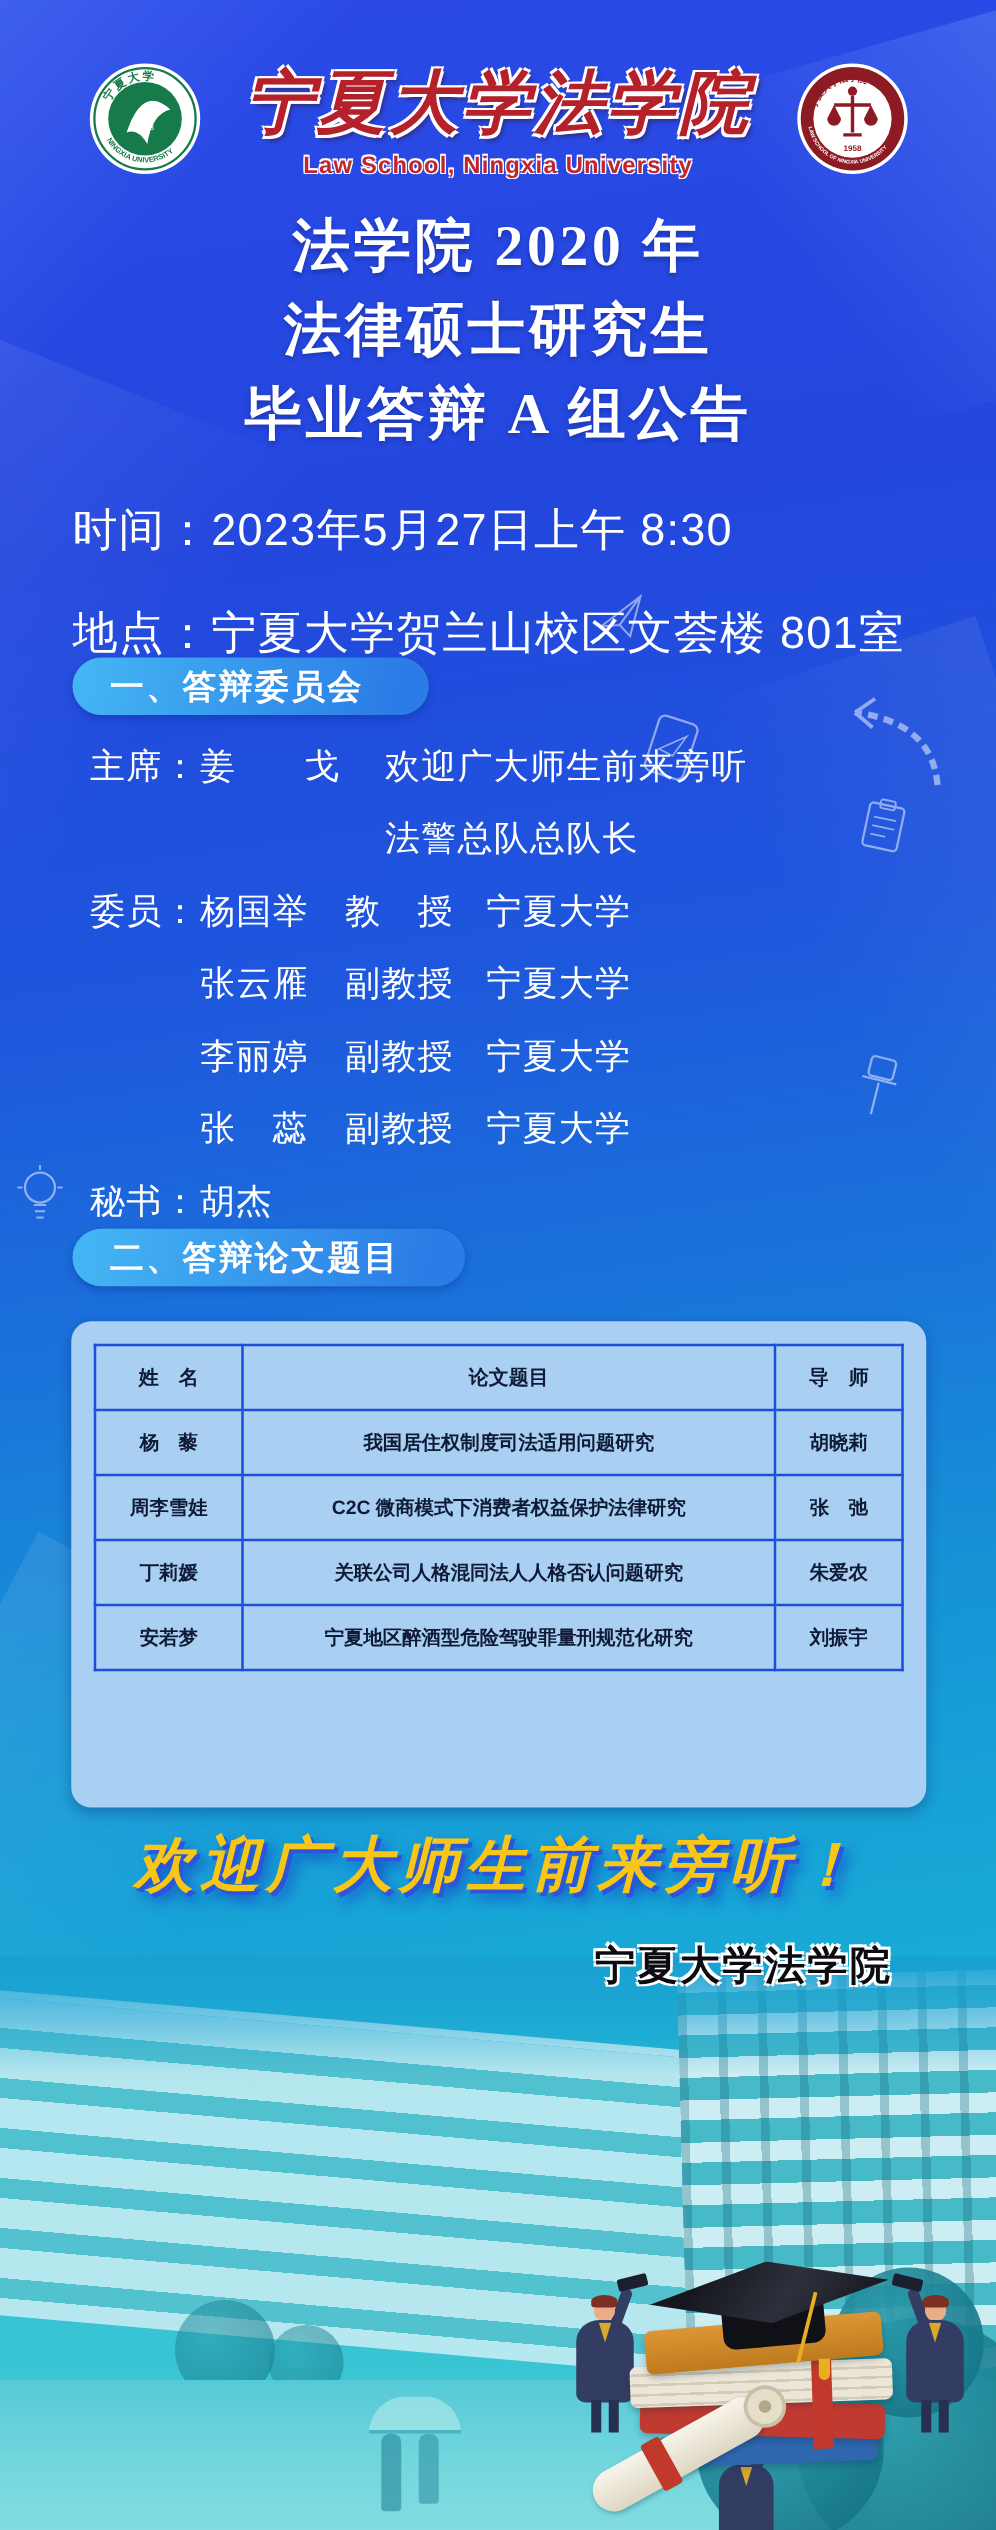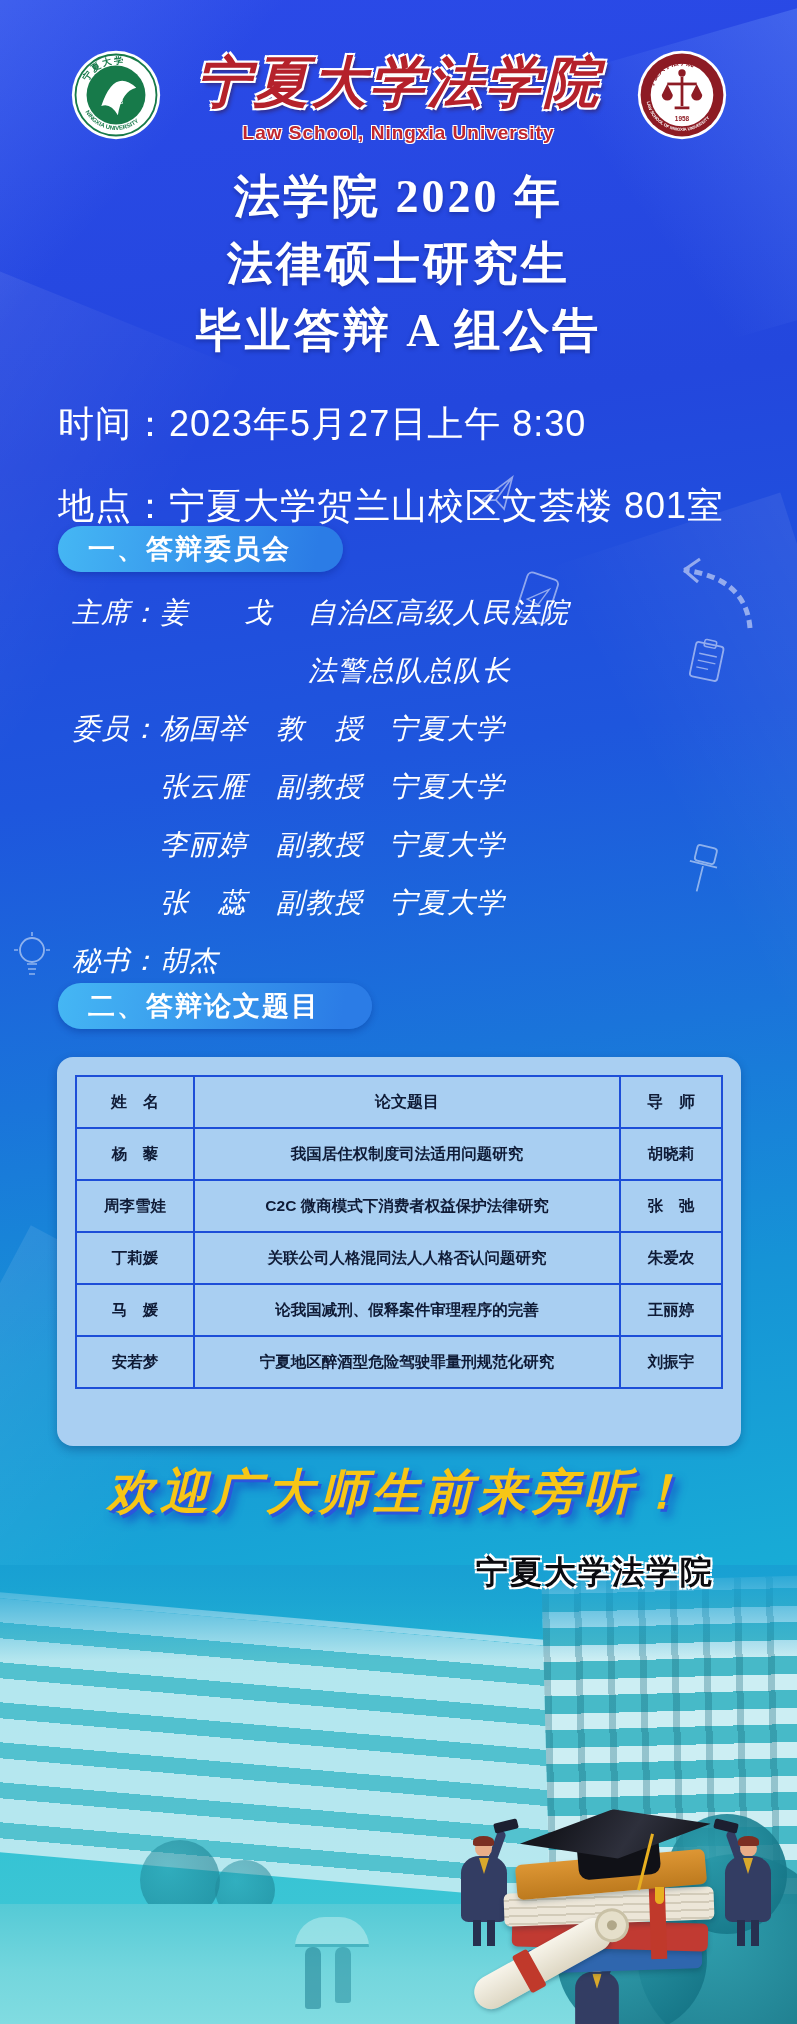--- a/index.html
+++ b/index.html
@@ -99,21 +99,21 @@
   .info .line{margin-bottom:33px;letter-spacing:1px;}
 
   
   .pill{position:absolute;left:58px;height:46px;line-height:46px;padding:0 52px 0 30px;border-radius:24px;
     background:linear-gradient(100deg,#45b7f4 0%,#2b7ce6 90%);color:#fff;font-size:27px;font-weight:bold;letter-spacing:2px;
     box-shadow:0 3px 7px rgba(0,30,120,.3);z-index:5;text-align:right;}
   .pill1{top:526px;} .pill2{top:983px;}
 
   
   .committee{position:absolute;top:584px;left:72px;color:#fff;font-size:28px;z-index:5;}
-  .crow{height:58px;display:flex;align-items:center;letter-spacing:1px;font-style:italic;}
+  .crow{height:58px;display:flex;align-items:center;letter-spacing:1px;}
   .c-label{width:88px;flex:0 0 auto;}
   .c-chair-name{width:148px;flex:0 0 auto;letter-spacing:14px;}
   .c-name{width:116px;flex:0 0 auto;}
   .c-title{width:113px;flex:0 0 auto;}
   .c-indent{width:236px;flex:0 0 auto;}
 
   
   .panel{position:absolute;top:1057px;left:57px;width:684px;height:389px;background:#a9cff2;border-radius:16px;
     box-shadow:0 4px 10px rgba(0,25,90,.3);z-index:5;padding:18px;}
   table{width:100%;border-collapse:collapse;table-layout:fixed;}
@@ -269,21 +269,21 @@
     <div class="line"><span>时间：</span><span>2023年5月27日上午 8:30</span></div>
     <div class="line"><span>地点：</span><span>宁夏大学贺兰山校区文荟楼 801室</span></div>
   </div>
 
   <div class="pill pill1">一、答辩委员会</div>
 
   <div class="committee">
     <div class="crow">
       <span class="c-label">主席：</span>
       <span class="c-chair-name">姜　戈</span>
-      <span>自治区高级人民法院</span>
+      <span>欢迎广大师生前来旁听</span>
     </div>
     <div class="crow">
       <span class="c-indent"></span>
       <span>法警总队总队长</span>
     </div>
     <div class="crow">
       <span class="c-label">委员：</span>
       <span class="c-name">杨国举</span>
       <span class="c-title">教　授</span>
       <span>宁夏大学</span>
@@ -333,25 +333,20 @@
           <td>周李雪娃</td>
           <td>C2C 微商模式下消费者权益保护法律研究</td>
           <td>张　弛</td>
         </tr>
         <tr>
           <td>丁莉媛</td>
           <td>关联公司人格混同法人人格否认问题研究</td>
           <td>朱爱农</td>
         </tr>
         <tr>
-          <td>马　媛</td>
-          <td>论我国减刑、假释案件审理程序的完善</td>
-          <td>王丽婷</td>
-        </tr>
-        <tr>
           <td>安若梦</td>
           <td>宁夏地区醉酒型危险驾驶罪量刑规范化研究</td>
           <td>刘振宇</td>
         </tr>
       </tbody>
     </table>
   </div>
 
   <div class="welcome">欢迎广大师生前来旁听！</div>
   <div class="sig">

